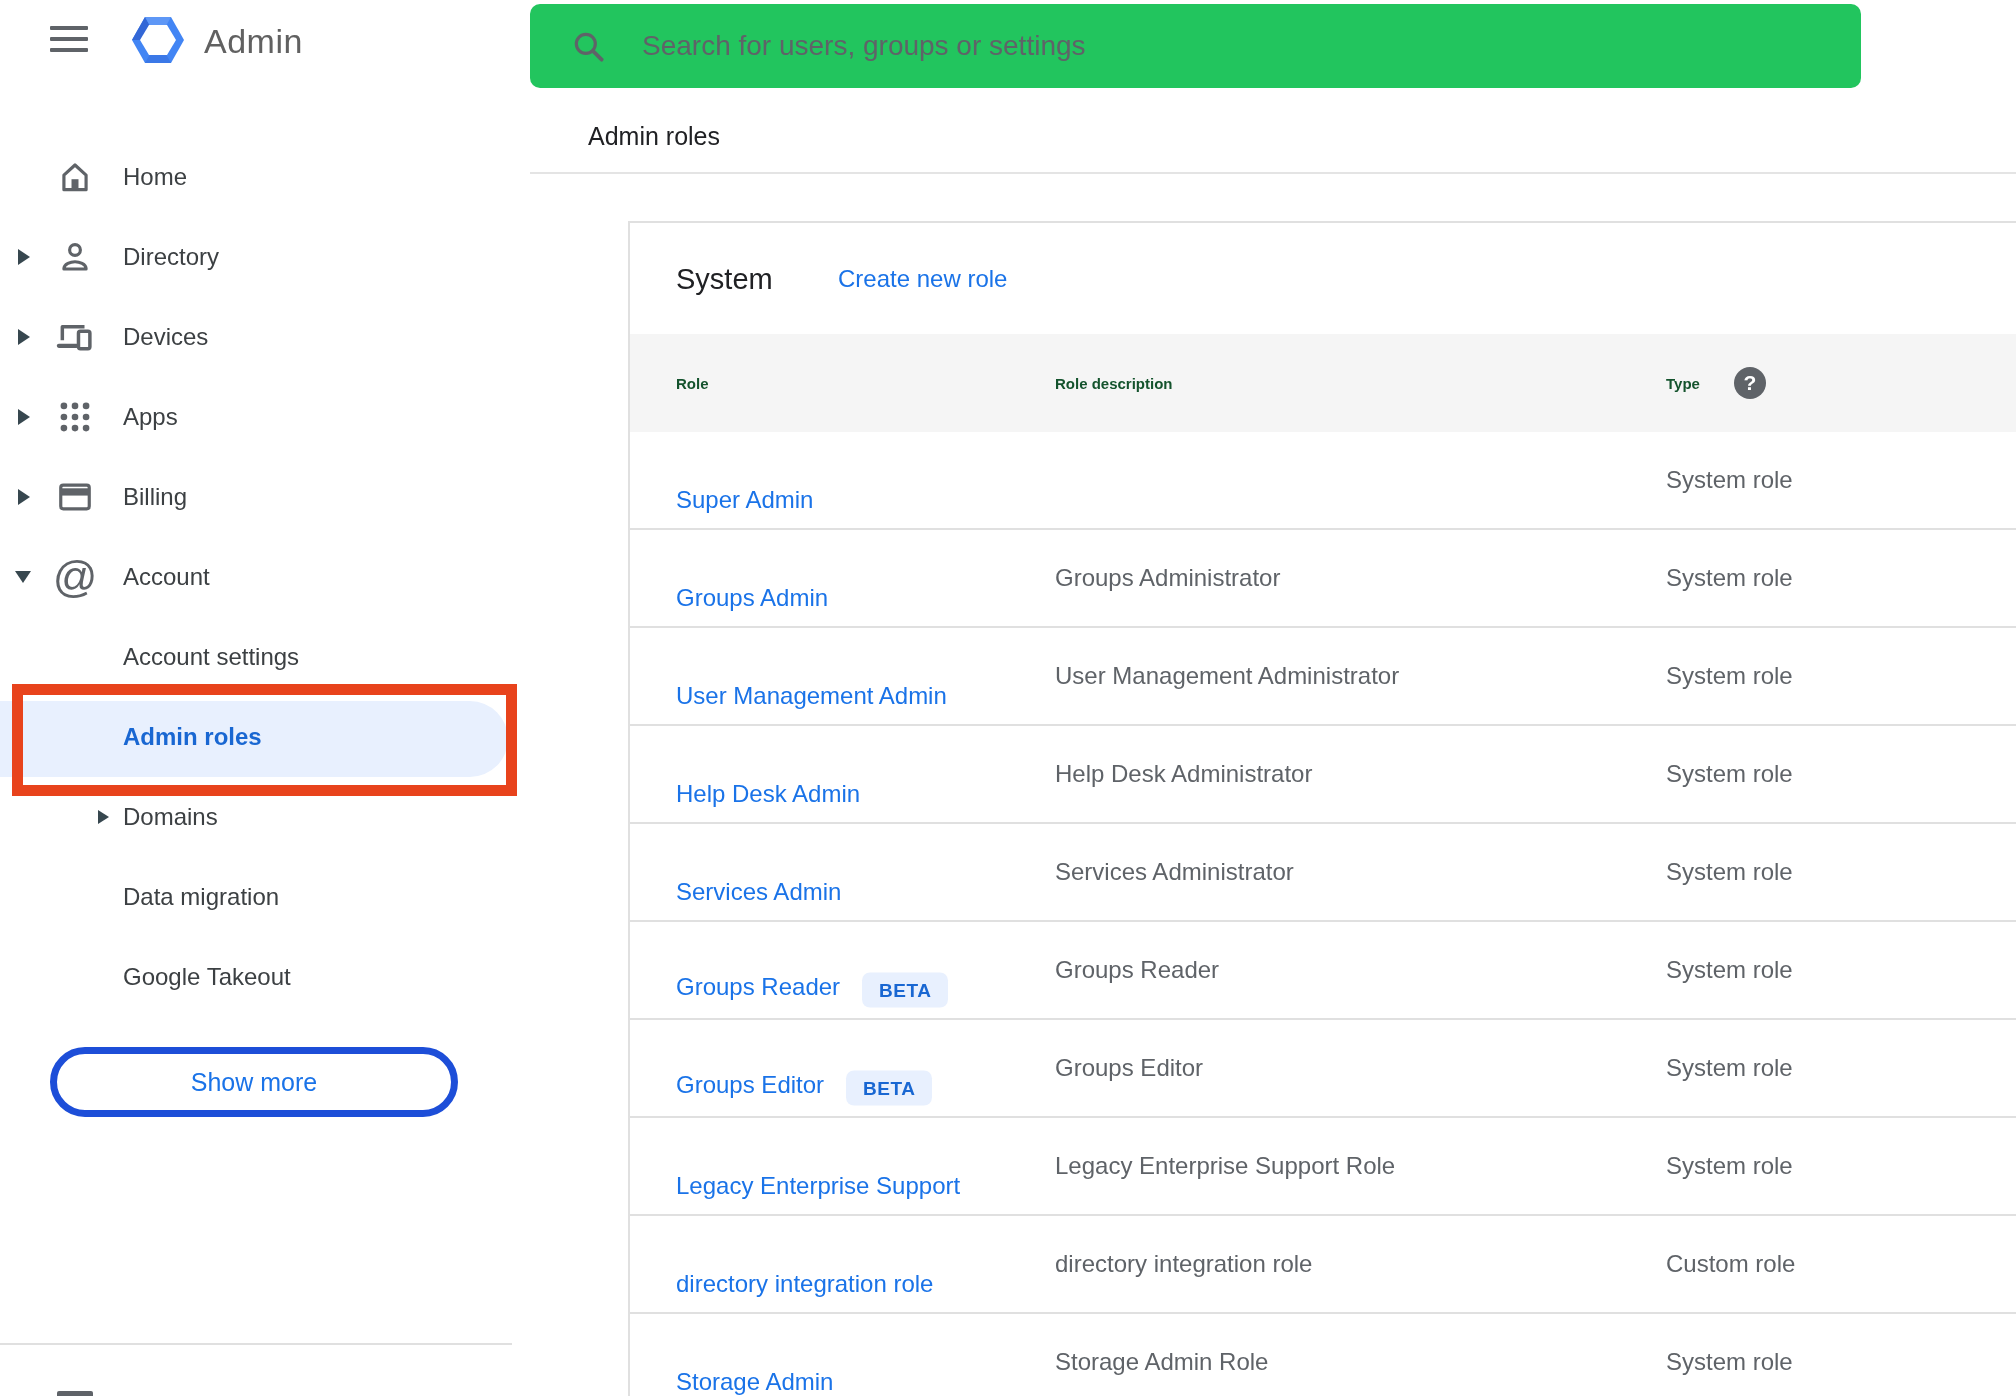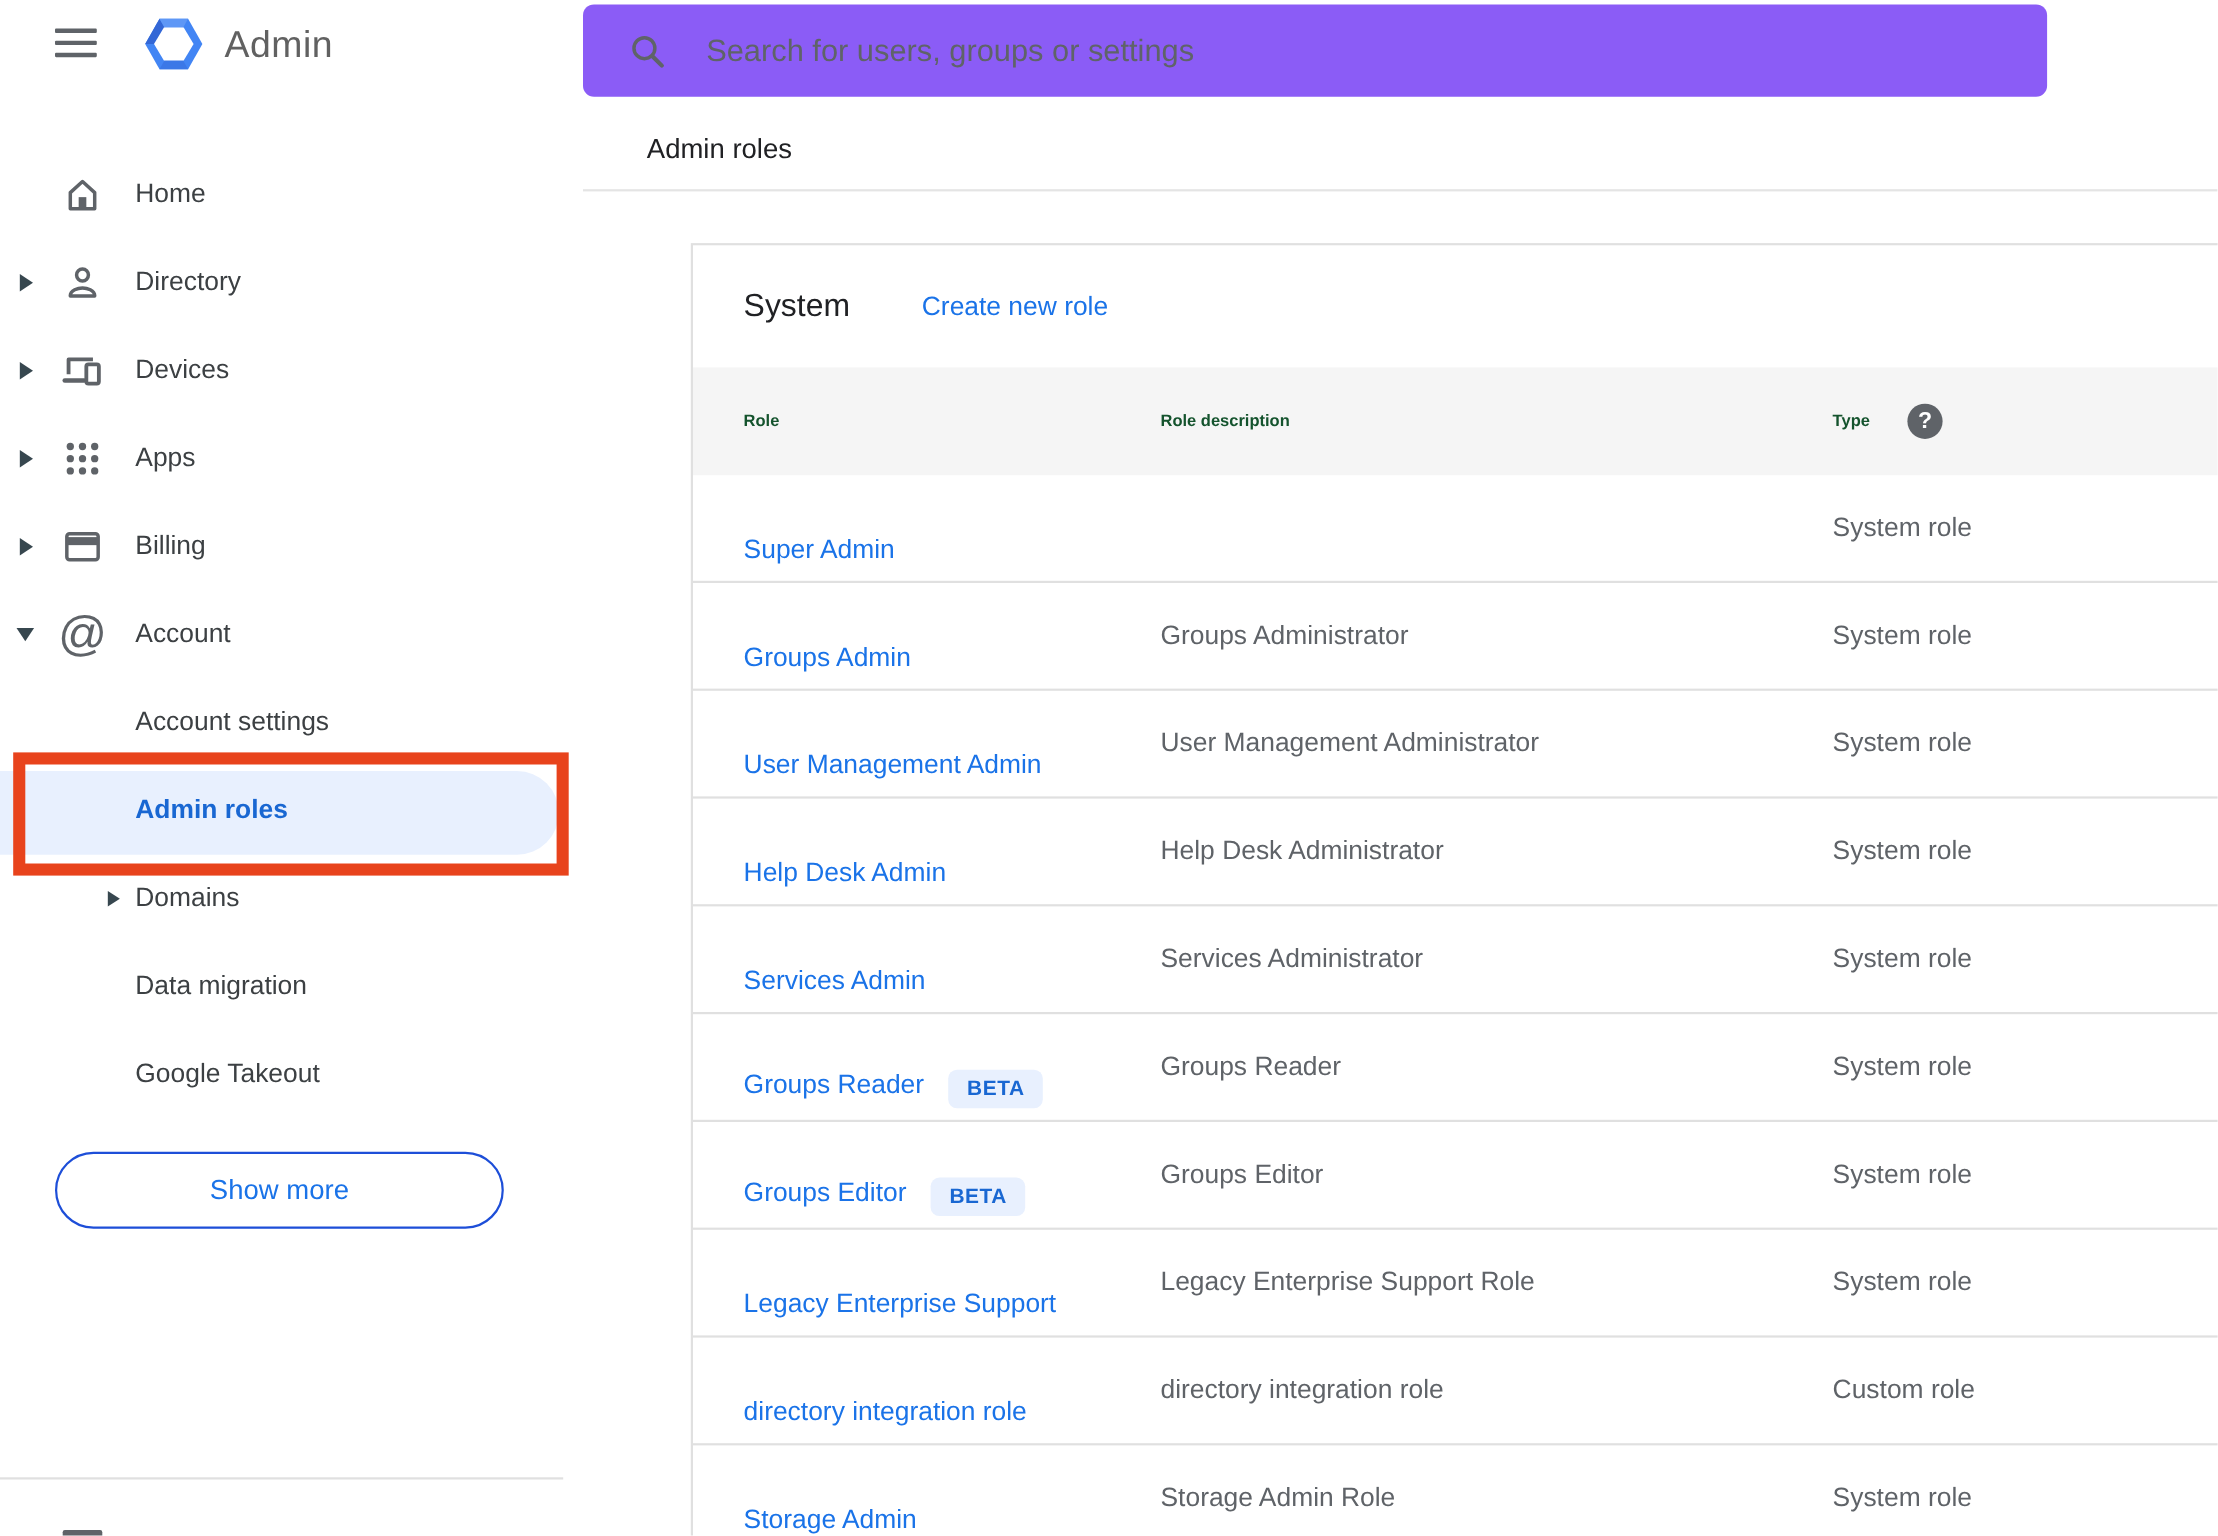--- a/index.html
+++ b/index.html
@@ -7,21 +7,21 @@
   body {
     position:relative; overflow:hidden; background:#fff;
     font-family:"Liberation Sans", sans-serif; color:#202124;
   }
   
   .hamburger { position:absolute; left:50px; top:26px; width:38px; height:26px; cursor:pointer; }
   .hamburger span { position:absolute; left:0; width:38px; height:4px; background:#5f6368; border-radius:1px; }
   .hamburger span:nth-child(1){ top:0; } .hamburger span:nth-child(2){ top:11px; } .hamburger span:nth-child(3){ top:22px; }
   .logo { position:absolute; left:126px; top:8px; width:64px; height:64px; }
   .app-title { position:absolute; left:204px; top:22px; font-size:34px; color:#616161; letter-spacing:0.5px; }
-  .searchbar { position:absolute; left:530px; top:4px; width:1331px; height:84px; background:#8b5cf6; border-radius:10px; }
+  .searchbar { position:absolute; left:530px; top:4px; width:1331px; height:84px; background:#22c55e; border-radius:10px; }
   .searchbar svg { position:absolute; left:40px; top:24px; }
   .searchbar input {
     position:absolute; left:112px; top:0; width:1300px; height:84px; border:none; outline:none;
     background:transparent; font-family:"Liberation Sans",sans-serif; font-size:28px; color:#202124;
   }
   .searchbar input::placeholder { color:#5f6368; opacity:1; }
   .breadcrumb { position:absolute; left:588px; top:122px; font-size:25px; color:#202124; }
   .top-divider { position:absolute; left:530px; top:172px; width:1486px; height:2px; background:#e4e4e4; }
 
   
@@ -30,21 +30,21 @@
   .nav-icon { position:absolute; left:56px; top:50%; transform:translateY(-50%); width:38px; height:38px; display:flex; align-items:center; justify-content:center; }
   .tri { position:absolute; top:50%; transform:translateY(-50%); width:0; height:0; }
   .tri-right { left:18px; border-top:8px solid transparent; border-bottom:8px solid transparent; border-left:12px solid #37474f; }
   .tri-down  { left:15px; border-left:8px solid transparent; border-right:8px solid transparent; border-top:12px solid #37474f; }
   .tri-domains { left:98px; border-top:7px solid transparent; border-bottom:7px solid transparent; border-left:11px solid #37474f; }
   .at-glyph { font-size:44px; color:#5f6368; line-height:1; }
   .selected-pill { position:absolute; left:0; top:701px; width:508px; height:76px; background:#e8f0fe; border-radius:0 38px 38px 0; }
   .selected-label { color:#1967d2 !important; font-weight:bold; }
   .annotation-box { position:absolute; left:12px; top:684px; width:505px; height:112px; border:11px solid #e8431c; pointer-events:none; z-index:5; }
   .show-more {
-    position:absolute; left:50px; top:1047px; width:408px; height:70px; border:2px solid #1d4ed8; border-radius:35px;
+    position:absolute; left:50px; top:1047px; width:408px; height:70px; border:7px solid #1d4ed8; border-radius:35px;
     background:#fff; display:flex; align-items:center; justify-content:center; cursor:pointer;
   }
   .show-more span { font-size:25px; color:#1a73e8; font-weight:500; }
   .sidebar-bottom-divider { position:absolute; left:0; top:1343px; width:512px; height:2px; background:#e0e0e0; }
   .partial-icon { position:absolute; left:57px; top:1391px; width:36px; height:6px; background:#5f6368; border-radius:2px 2px 0 0; }
 
   
   .card { position:absolute; left:628px; top:221px; width:1392px; height:1180px; background:#fff; border:2px solid #e0e0e0; }
   .card-header { position:relative; height:111px; }
   .card-title { position:absolute; left:46px; top:50%; transform:translateY(-50%); font-size:29px; font-weight:500; color:#202124; }

